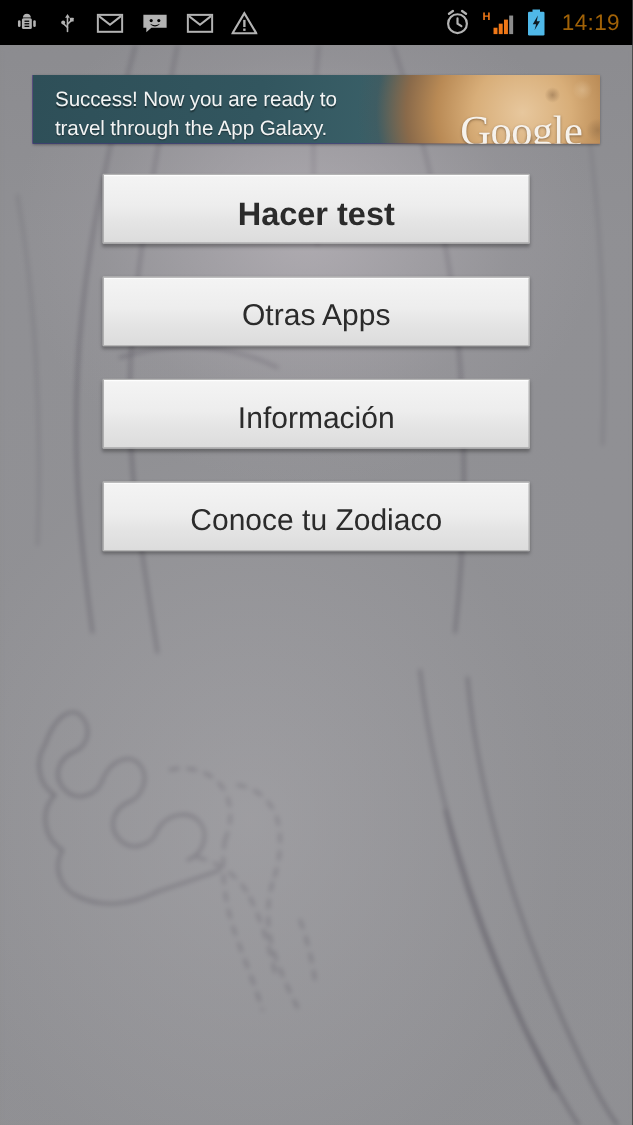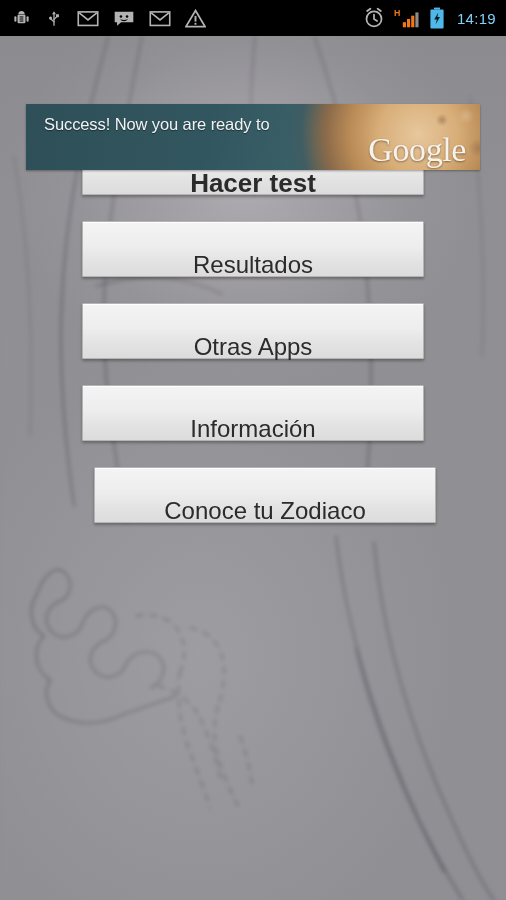--- a/index.html
+++ b/index.html
@@ -45,22 +45,22 @@
   .sb-right {
     display: flex;
     align-items: center;
     gap: 9px;
   }
   .sb-ico {
     display: block;
     line-height: 0;
   }
   .clock {
-    color: #7dd3fc;
-    font-size: 15px;
+    color: #a16207;
+    font-size: 18px;
     font-weight: 400;
     letter-spacing: 0.3px;
     font-family: "Liberation Sans", sans-serif;
     margin-left: 3px;
   }
 
   
   .bg-wrap {
     position: absolute;
     top: 36px; left: 0;
@@ -86,26 +86,25 @@
       radial-gradient(ellipse 420px 500px at 200px 620px, rgba(190,188,192,0.30) 0%, rgba(150,150,152,0.10) 60%, rgba(142,142,144,0) 85%),
       linear-gradient(180deg, rgba(130,130,134,0.30) 0%, rgba(142,142,145,0.05) 18%, rgba(150,150,152,0.00) 45%, rgba(140,140,143,0.10) 100%);
   }
 
   
   .ad {
     position: absolute;
     left: 26px;
     top: 60px;
     width: 454px;
-    height: 66px;
+    height: 55px;
     z-index: 20;
     overflow: hidden;
     box-shadow: 0 1px 2px rgba(0,0,0,0.35);
     background: #4c1d95;
-    margin-top: 44px;
   }
   .ad-bg {
     position: absolute;
     inset: 0;
     background:
       radial-gradient(circle 150px at 392px 30px, #e7c79d 0%, #d8ae79 26%, #b98a55 46%, #8a6a4a 62%, rgba(80,85,85,0.25) 78%, rgba(50,85,92,0) 88%),
       radial-gradient(circle 130px at 420px 78px, #caa370 0%, #a37f55 42%, rgba(90,90,85,0.3) 72%, rgba(50,85,92,0) 88%),
       linear-gradient(100deg, #2e4f58 0%, #32565f 40%, #3a6068 62%, #55635f 78%, #8b7355 92%, #b08a5e 100%);
   }
   .ad-planet-spots {
@@ -148,40 +147,40 @@
     left: 82px;
     top: 139px;
     width: 342px;
     z-index: 15;
   }
   .mbtn {
     display: block;
     width: 342px;
     height: 56px;
     margin: 0 0 26px 0;
-    padding: 16px;
+    padding: 4px;
     border: 1px solid #b4b4b4;
     border-radius: 1px;
     background: linear-gradient(180deg, #f4f4f4 0%, #ededed 46%, #e4e4e4 70%, #dcdcdc 100%);
     box-shadow: 0 2px 3px rgba(0,0,0,0.30), inset 0 1px 0 rgba(255,255,255,0.9);
     color: #2b2b2b;
     font-family: "Liberation Sans", sans-serif;
     font-size: 24px;
     font-weight: 400;
     line-height: 54px;
     text-align: center;
     cursor: pointer;
     box-sizing: border-box;
     white-space: nowrap;
   }
   .mbtn.primary {
     font-weight: bold;
     font-size: 26px;
   }
-  .mbtn:last-child { margin-bottom: 0; margin-left: 12px; }
+  .mbtn:last-child { margin-bottom: 0; }
 </style>
 </head>
 <body>
 
 <div class="phone">
 
   <div class="bg-wrap">
     <svg class="bg-art" viewBox="0 0 506 864" preserveAspectRatio="none">
       <rect x="0" y="0" width="506" height="864" fill="#909094"></rect>
       <g fill="none" stroke="#4a4652" stroke-width="1.7" stroke-linecap="round" opacity="0.72">
@@ -328,25 +327,25 @@
 
       <span class="clock">14:19</span>
     </div>
   </div>
 
   <div class="ad">
     <div class="ad-bg"></div>
     <div class="ad-planet-spots"></div>
     <div class="ad-text">
       <span class="l1">Success! Now you are ready to</span>
+      <span class="l2">travel through the App Galaxy.</span>
     </div>
     <div class="ad-logo">Google</div>
   </div>
 
   <div class="menu">
     <button class="mbtn primary">Hacer test</button>
-    <button class="mbtn">Resultados</button>
     <button class="mbtn">Otras Apps</button>
     <button class="mbtn">Información</button>
     <button class="mbtn">Conoce tu Zodiaco</button>
   </div>
 
 </div>
 
 </body></html>

